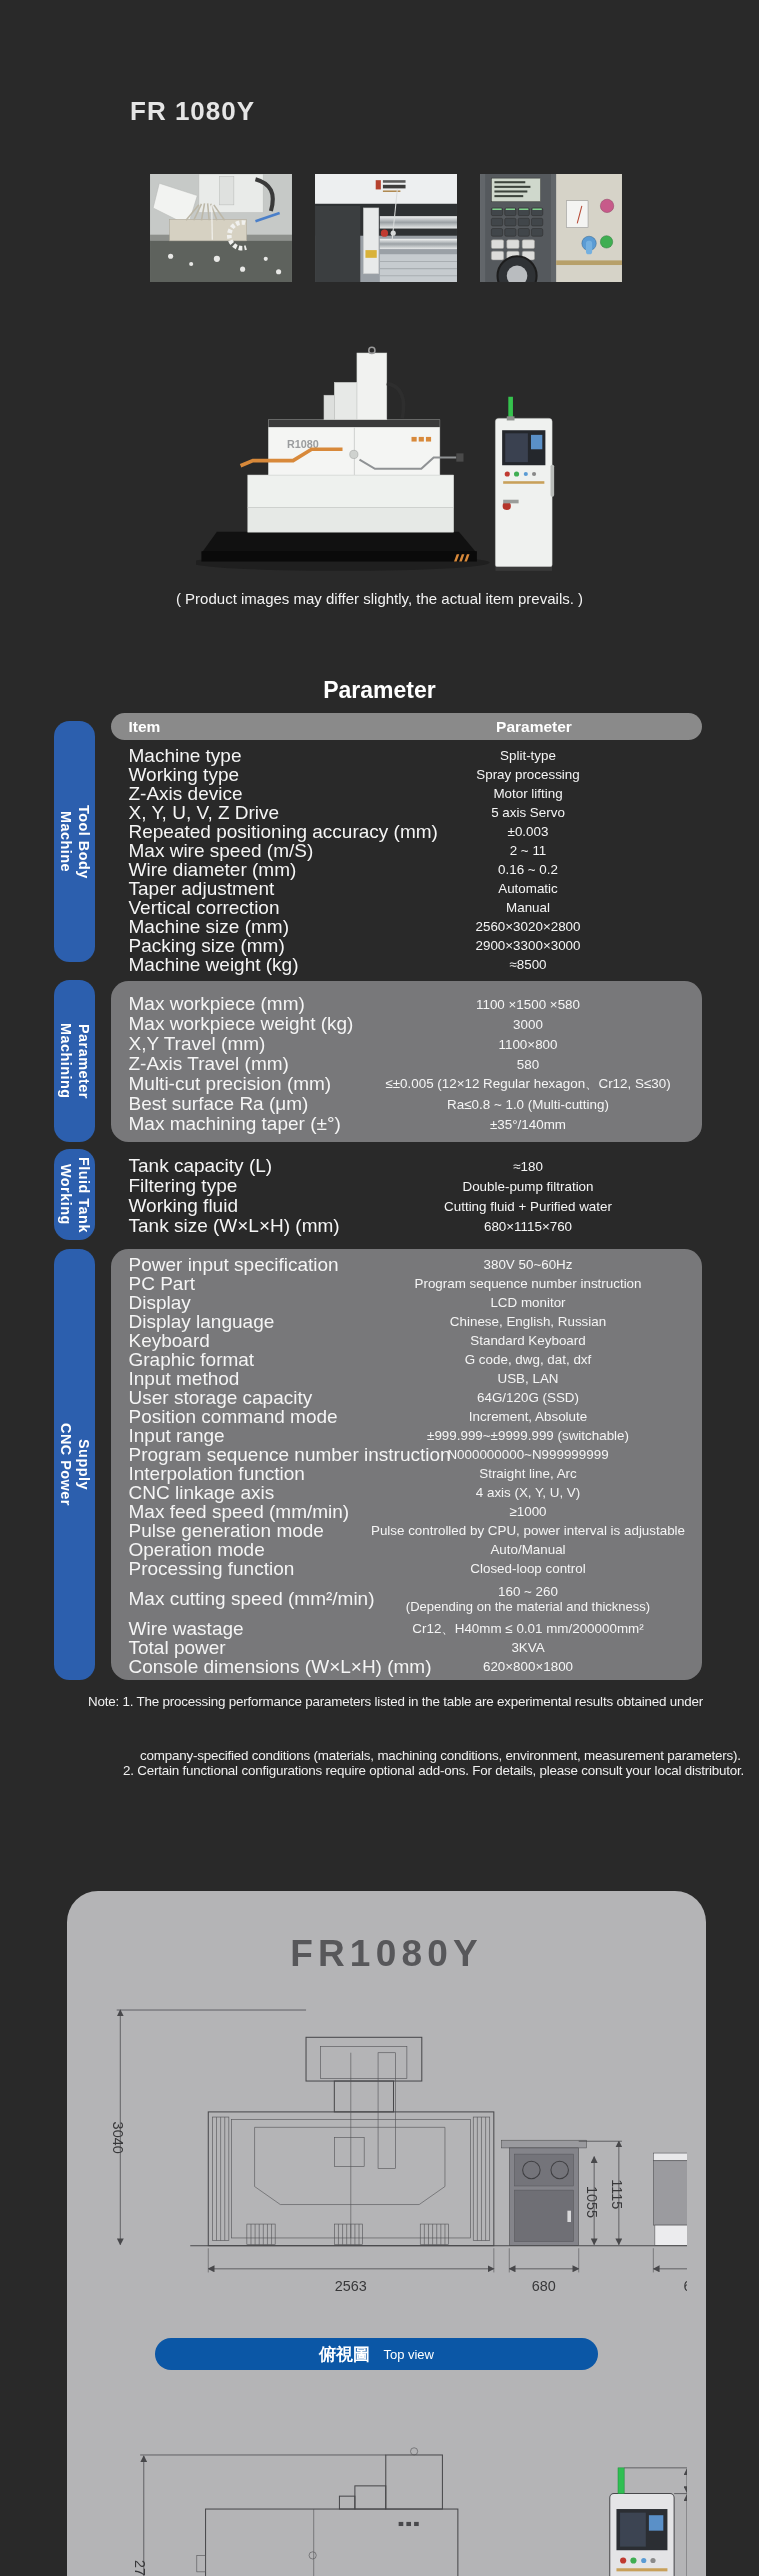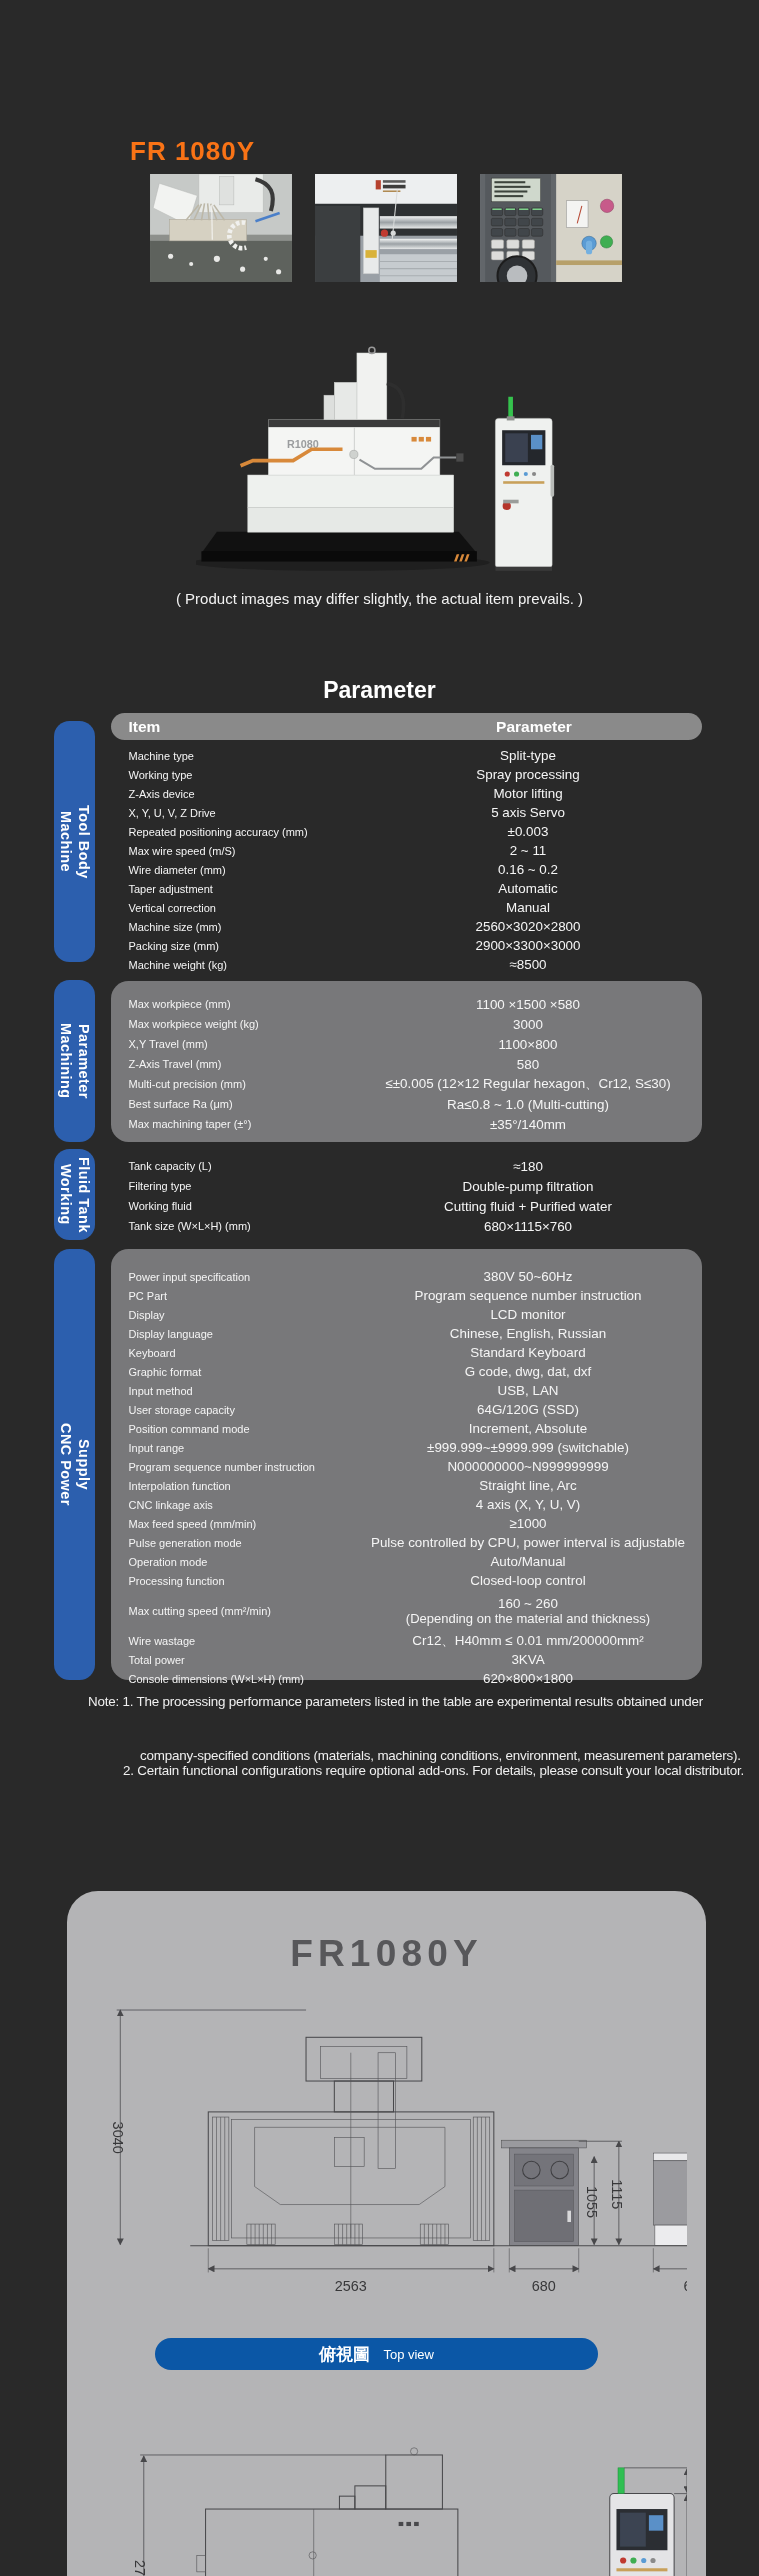--- a/index.html
+++ b/index.html
@@ -1,21 +1,21 @@
 <!DOCTYPE html>
 <html style="font-size:8.2px"><head>
 <meta charset="utf-8">
 <style>
   html,body{margin:0;padding:0;background:#191919;}
   #page{position:relative;width:759px;height:2921px;background:#292929;overflow:hidden;
         font-family:"Liberation Sans","DejaVu Sans",sans-serif;color:#f4f4f4;}
   .abs{position:absolute;}
 
   
-  #model-title{left:130px;top:96px;font-size:26px;font-weight:bold;letter-spacing:1px;color:#f97316;margin-top:40px;}
+  #model-title{left:130px;top:96px;font-size:26px;font-weight:bold;letter-spacing:1px;color:#e5e5e5;}
 
   
   .photo{top:174px;width:142px;height:108px;overflow:hidden;background:#444;}
   #photo-1{left:150px;} #photo-2{left:315px;} #photo-3{left:480px;}
 
   
   #hero-illustration{left:196px;top:336px;}
   #hero-caption{left:0;top:590px;width:759px;text-align:center;font-size:15px;color:#f2f2f2;}
 
   
@@ -26,27 +26,27 @@
 
   .pill{position:absolute;left:54px;width:41px;background:#2c5fae;border-radius:15.5px;
         display:flex;align-items:center;justify-content:center;}
   .pill .vtxt{writing-mode:vertical-lr;text-orientation:mixed;font-size:14.4px;font-weight:bold;
         color:#fff;letter-spacing:0.5px;line-height:18.5px;text-align:center;}
   .pill-0{top:721px;height:241px;} .pill-1{top:980px;height:162px;}
   .pill-2{top:1149px;height:91px;} .pill-3{top:1249px;height:431px;}
 
   .sec{position:absolute;left:111px;width:591px;}
   .sec-0{top:746px;} .sec-1{top:981px;height:161px;padding-top:13.4px;}
-  .sec-2{top:1156px;} .sec-3{top:1249px;height:431px;padding-top:18px;}
+  .sec-2{top:1156px;} .sec-3{top:1249px;height:431px;padding-top:6px;}
   .card{background:#78787a;border-radius:17.5px;box-sizing:border-box;}
   .row{position:relative;height:19px;}
   .sec-0 .row{height:19px;} .sec-1 .row{height:20px;padding-left:6px;} .sec-2 .row{height:20px;}
   .row.tall{height:41px;}
   .row .lab{position:absolute;left:17.5px;top:0;bottom:0;display:flex;align-items:center;
-            font-size:11px;color:#f5f5f5;white-space:nowrap;}
+            font-size:19px;color:#f5f5f5;white-space:nowrap;}
   .row .val{position:absolute;left:247px;width:340px;top:0;bottom:0;display:flex;flex-direction:column;
             justify-content:center;font-size:13.4px;color:#f5f5f5;text-align:center;white-space:nowrap;}
   .row .val .v2{font-size:13px;}
 
   
   #notes{left:88px;top:1694px;width:618px;font-size:13.4px;color:#f0f0f0;letter-spacing:-0.2px;}
   #notes div{line-height:15.5px;white-space:nowrap;}
   #note-line2{padding-left:52px;margin-top:38px;} #note-line3{padding-left:35px;}
 
   

